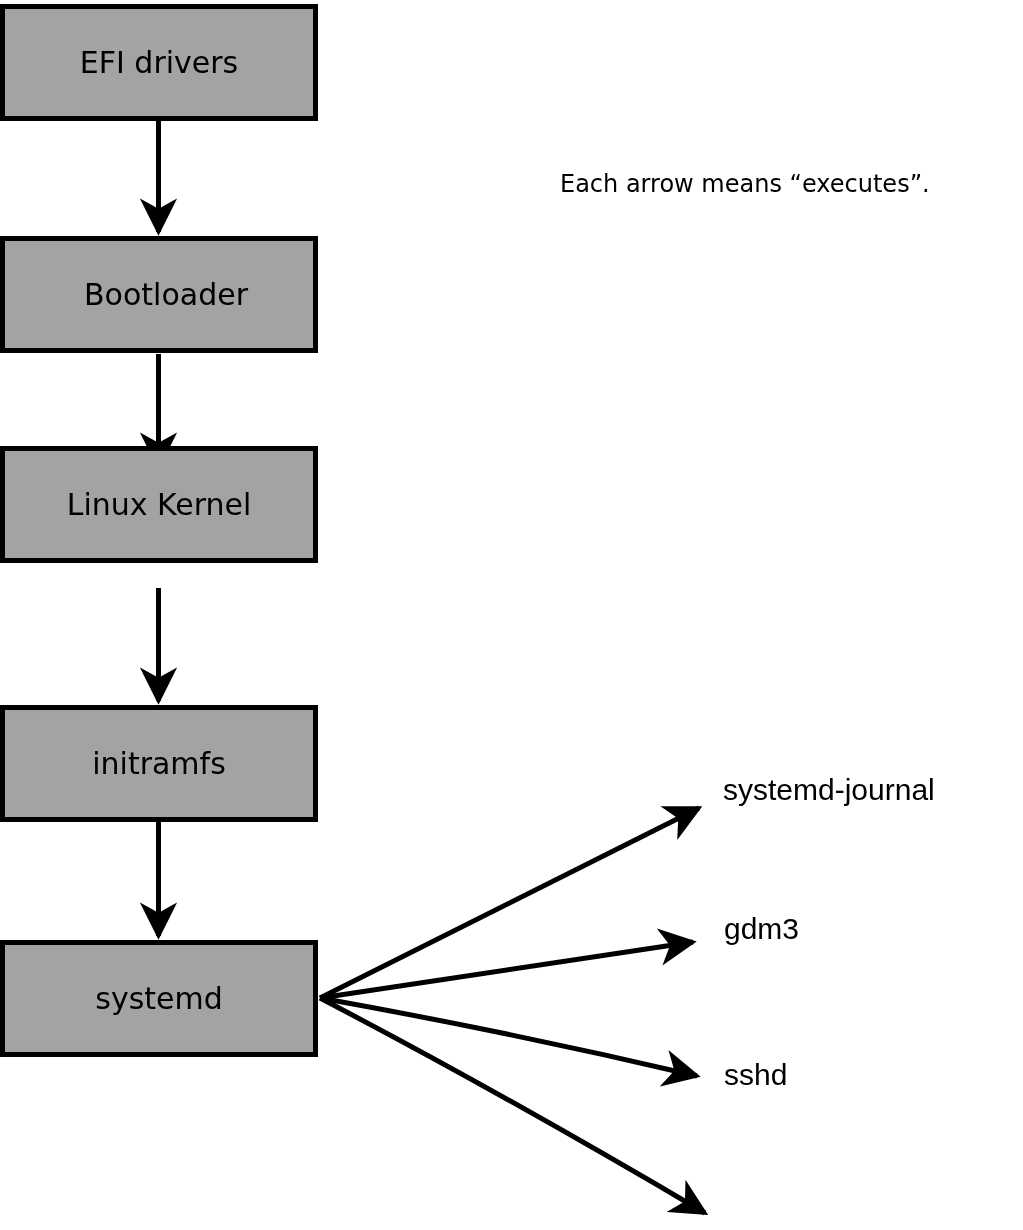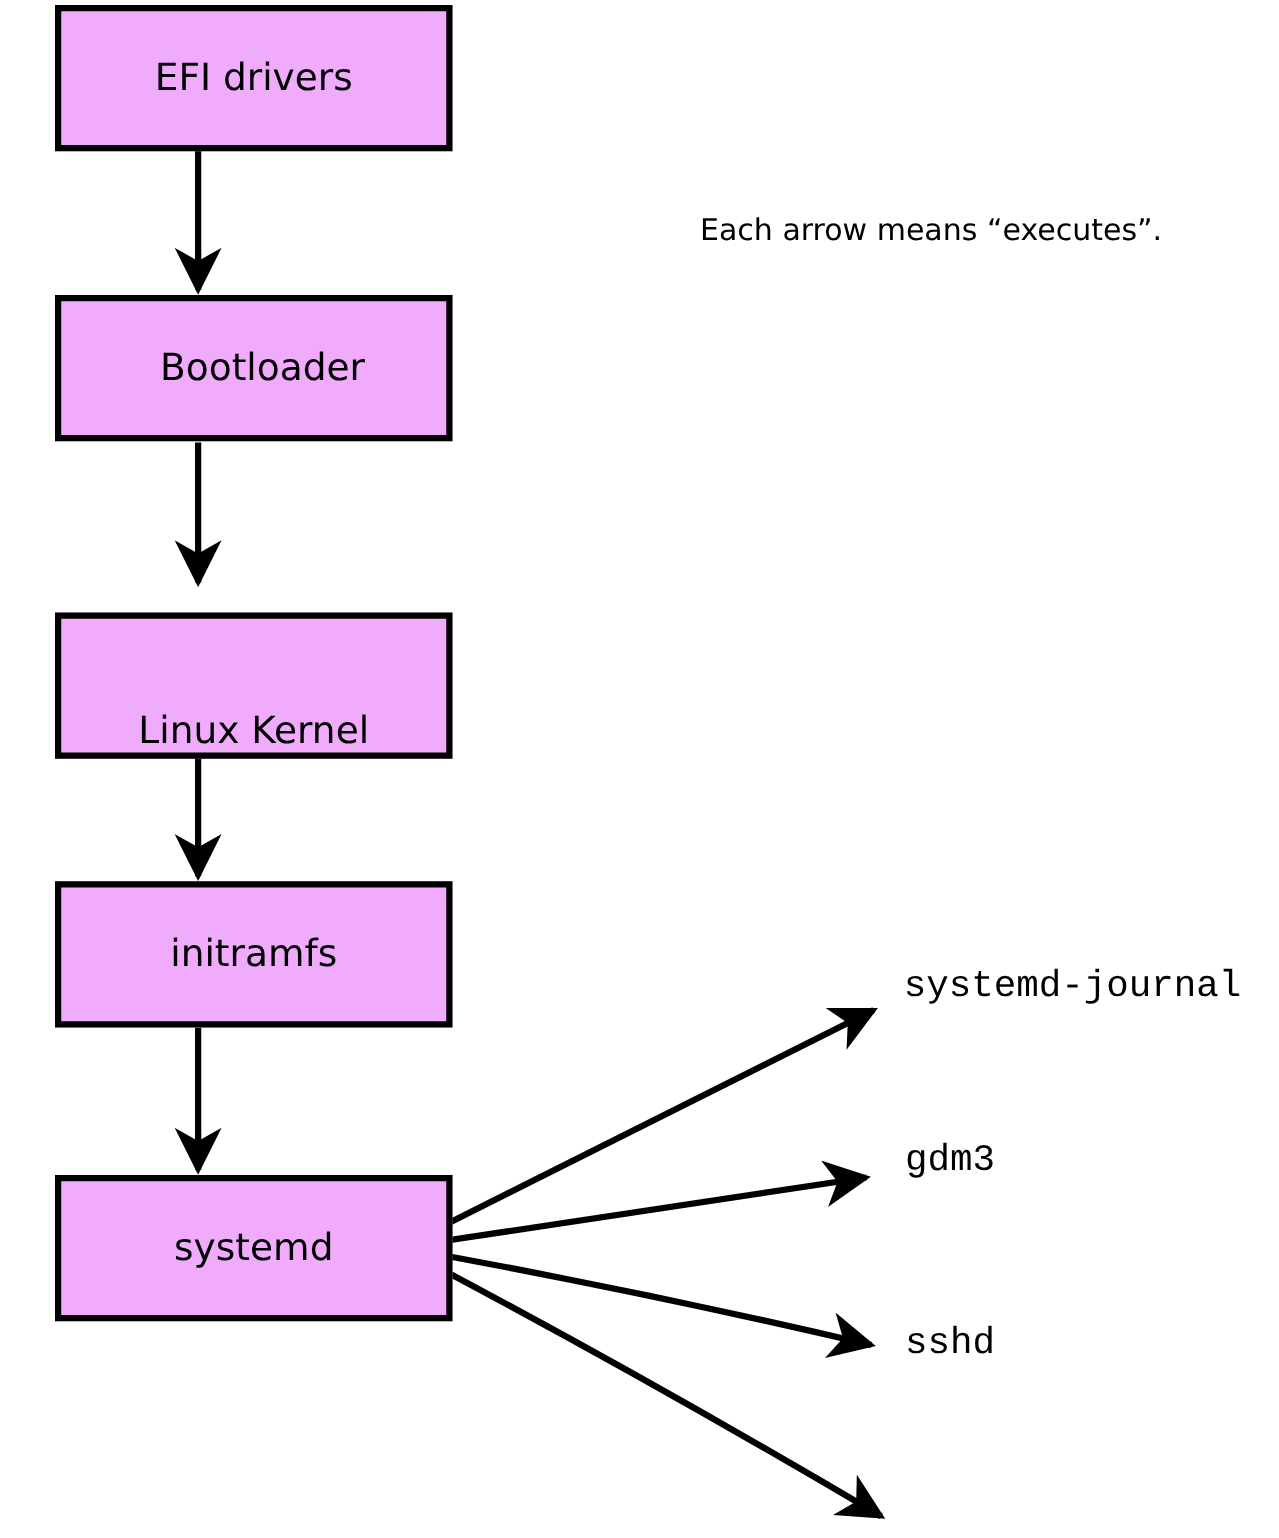--- a/index.html
+++ b/index.html
@@ -18,36 +18,35 @@
     width: 1023px; height: 1230px;
     pointer-events: none;
   }
   .node {
     position: absolute;
     left: 0;
     width: 318px;
     height: 117px;
     box-sizing: border-box;
     border: 5px solid #000000;
-    background: #f0abfc;
+    background: #a3a3a3;
     display: flex;
     align-items: center;
     justify-content: center;
     font-size: 30px;
     white-space: nowrap;
-    margin-left: 44px;
   }
   .node-1 { top: 4px; }
   .node-2 { top: 236px; padding-left: 14px; }
-  .node-3 { top: 490px; align-items: flex-end; }
+  .node-3 { top: 446px; }
   .node-4 { top: 705px; }
   .node-5 { top: 940px; }
   .leaf-label {
     position: absolute;
-    font-family: Liberation Mono, monospace;
+    font-family: Liberation Sans, sans-serif;
     font-size: 30px;
     line-height: 30px;
     white-space: nowrap;
   }
   .leaf-journal { left: 723px; top: 775px; }
   .leaf-gdm3    { left: 724px; top: 914px; }
   .leaf-getty   { left: 724px; top: 1060px; }
   .leaf-sshd    { left: 715px; top: 1236px; font-family: Liberation Serif, serif; }
   .caption {
     position: absolute;

